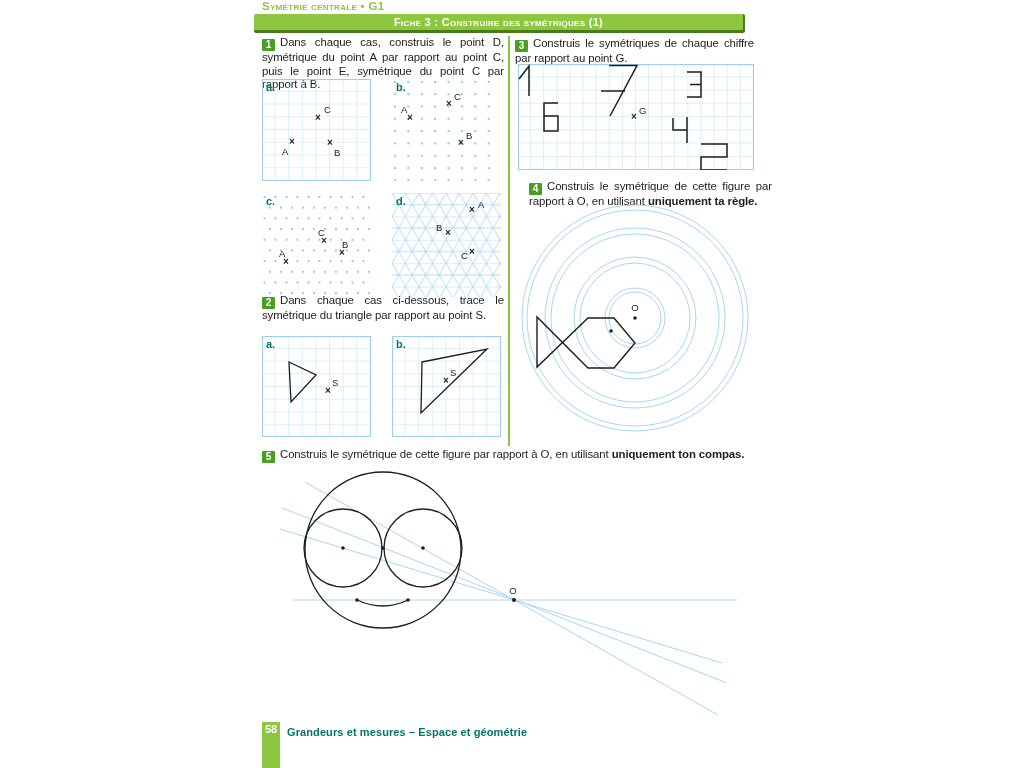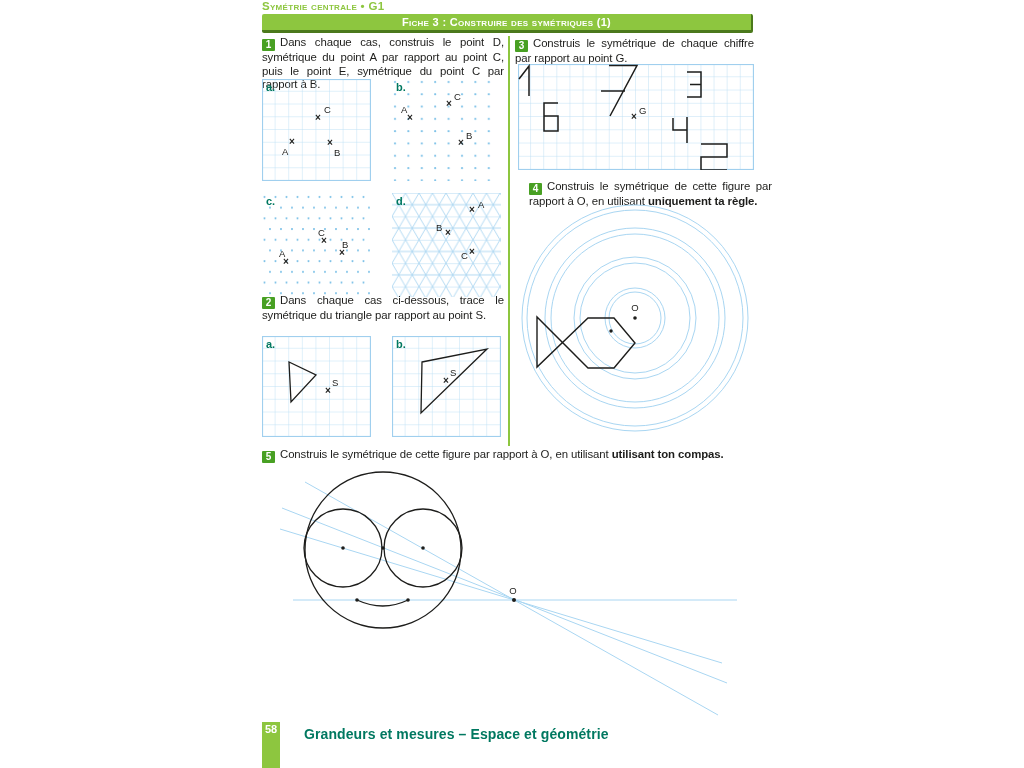--- a/index.html
+++ b/index.html
@@ -2,21 +2,21 @@
 <html><head>
 <meta charset="utf-8">
 <style>
   html,body{margin:0;padding:0;background:#ffffff;}
   body{width:1024px;height:768px;position:relative;overflow:hidden;
        font-family:"Liberation Sans",sans-serif;color:#1d1d1b;}
   .abs{position:absolute;}
   
   .course-tag{left:262px;top:0px;width:493px;text-align:left;
     color:#8dc63f;font-weight:bold;font-size:11.5px;font-variant:small-caps;letter-spacing:.3px;}
-  .banner{left:262px;top:14px;width:489px;height:16px;background:#8dc63f;
+  .banner{left:254px;top:14px;width:489px;height:16px;background:#8dc63f;
     border-right:2px solid #4b791c;border-bottom:3px solid #4b791c;border-radius:2px;
     color:#ffffff;font-weight:bold;font-size:11px;font-variant:small-caps;
     text-align:center;line-height:16px;letter-spacing:.3px;}
   
   .ex-text{font-size:11.4px;line-height:13.7px;text-align:justify;letter-spacing:-.1px;}
   .ex-text p{margin:0;}
   .badge{display:inline-block;width:13px;height:12.5px;background:#48a023;color:#fff;
     font-weight:bold;font-size:10px;line-height:12.5px;text-align:center;border-radius:1px;
     margin-right:5px;vertical-align:-1.5px;}
   .ex1{left:262px;top:36px;width:242px;}
@@ -26,21 +26,21 @@
   .ex5{left:262px;top:448px;width:500px;white-space:nowrap;text-align:left;}
   .divider{left:508px;top:36px;width:2px;height:410px;background:#8dc63f;}
   
   svg text{font-family:"Liberation Sans",sans-serif;}
   .glabel{fill:#007860;font-weight:bold;font-size:11px;}
   .plabel{fill:#1d1d1b;font-size:9.5px;}
   .mark{fill:#1d1d1b;font-size:10px;font-weight:bold;}
   
   .page-num-box{left:262px;top:722px;width:18px;height:54px;background:#8dc63f;
     color:#fff;font-weight:bold;font-size:11px;text-align:center;line-height:15px;}
-  .footer-text{left:304px;top:726px;color:#007860;font-weight:bold;font-size:14px;letter-spacing:.1px;}
+  .footer-text{left:287px;top:726px;color:#007860;font-weight:bold;font-size:11px;letter-spacing:.1px;}
 </style>
 </head>
 <body>
 
 <svg width="0" height="0" style="position:absolute">
   <defs>
     <pattern id="pat-sq" width="13.6" height="12.75" patternUnits="userSpaceOnUse">
       <path d="M13.6 0 V12.75 M0 12.75 H13.6" fill="none" stroke="#b9ddf3" stroke-width="0.9"></path>
     </pattern>
     <pattern id="pat-sq3" width="13.1" height="13.25" patternUnits="userSpaceOnUse">
@@ -126,21 +126,21 @@
   <rect x="0.5" y="0.5" width="108" height="100" fill="url(#pat-sq)" stroke="#a0cfee" stroke-width="1.2"></rect>
   <text class="glabel" x="4" y="12">b.</text>
   <polygon points="30,26 95,13 29,77" fill="none" stroke="#1d1d1b" stroke-width="1.3"></polygon>
   <text class="plabel" x="58" y="40">S</text>
   <text class="mark" x="54" y="48" text-anchor="middle">×</text>
 </svg>
 
 <div class="abs divider"></div>
 
 <div class="abs ex-text ex3">
-  <p><span class="badge">3</span><span>Construis le symétrique de chaque chiffre par rapport au point G.</span></p>
+  <p><span class="badge">3</span><span>Construis le symétriques de chaque chiffre par rapport au point G.</span></p>
 </div>
 
 <svg class="abs" style="left:518px;top:64px" width="236" height="106">
   <rect x="0.5" y="0.5" width="235" height="105" fill="url(#pat-sq3)" stroke="#a0cfee" stroke-width="1.2"></rect>
   <g fill="none" stroke="#1d1d1b" stroke-width="1.5">
     <path d="M1 15 L11 2 V32"></path>
     <path d="M40 39 H26 V67 H40 V52 H26"></path>
     <path d="M91 1.5 H119 L92 52 M83 27 H107"></path>
     <path d="M169 8 H183 V33 H169 M183 20.5 H172"></path>
     <path d="M155 54 V66 H169 M169 53 V79"></path>
@@ -165,21 +165,21 @@
     <circle cx="119" cy="115" r="108"></circle>
     <circle cx="119" cy="115" r="113"></circle>
   </g>
   <path d="M72 115 H98 L119 140 L98 165 H72 L21 114 V164 Z" fill="none" stroke="#1d1d1b" stroke-width="1.4"></path>
   <circle cx="95" cy="128" r="1.7" fill="#1d1d1b"></circle>
   <circle cx="119" cy="115" r="1.8" fill="#1d1d1b"></circle>
   <text class="plabel" x="119" y="108" text-anchor="middle">O</text>
 </svg>
 
 <div class="abs ex-text ex5">
-  <p><span class="badge">5</span><span>Construis le symétrique de cette figure par rapport à O, en utilisant </span><b>utilisant ton compas.</b></p>
+  <p><span class="badge">5</span><span>Construis le symétrique de cette figure par rapport à O, en utilisant </span><b>uniquement ton compas.</b></p>
 </div>
 
 <svg class="abs" style="left:262px;top:466px" width="480" height="256">
   <g fill="none" stroke="#a9d6f2" stroke-width="1">
     <line x1="31" y1="134" x2="475" y2="134"></line>
     <line x1="43" y1="16" x2="456" y2="249"></line>
     <line x1="20" y1="42" x2="465" y2="217"></line>
     <line x1="18" y1="63" x2="460" y2="197"></line>
   </g>
   <g fill="none" stroke="#1d1d1b" stroke-width="1.3">

